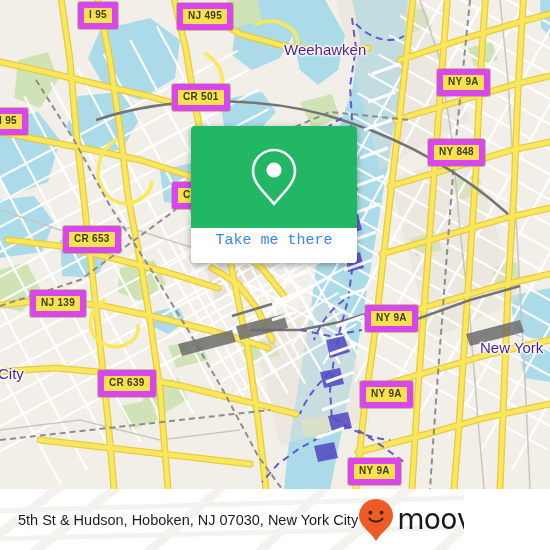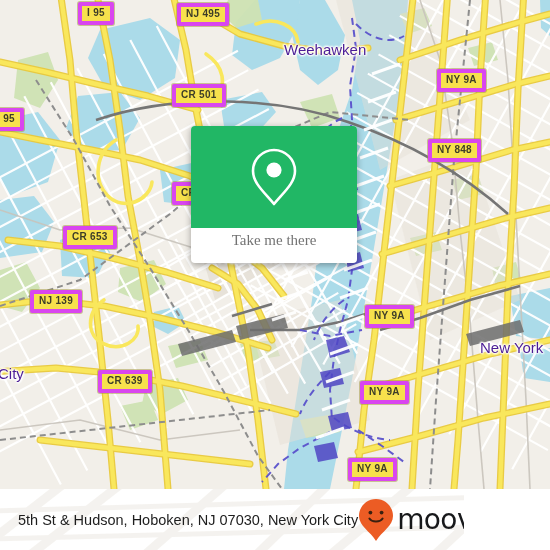--- a/index.html
+++ b/index.html
@@ -14,21 +14,21 @@
   .map-area {
     position:absolute; left:0; top:0; width:550px; height:489px;
     overflow:hidden; background:#f2efe9;
   }
   .map-svg { position:absolute; left:0; top:0; }
 
   
   .shield {
     position:absolute;
     background:#f7e14c;
-    border:4px solid #d946ef;
+    border:6px solid #d946ef;
     border-radius:2px;
     color:#3d3d28;
     font-size:10px;
     font-weight:bold;
     letter-spacing:.3px;
     padding:1px 5px 2px 5px;
     white-space:nowrap;
     box-shadow:0 0 0 1px rgba(160,150,60,.5);
     font-family:"Liberation Sans", sans-serif;
     line-height:12px;
@@ -62,22 +62,22 @@
     box-shadow:0 2px 7px rgba(0,0,0,.35);
     background:#fff;
   }
   .card-top {
     height:102px; background:#21b765;
     display:flex; align-items:center; justify-content:center;
   }
   .card-btn {
     height:24px; background:#ffffff;
     display:flex; align-items:center; justify-content:center;
-    color:#737373; font-size:15px;
-    font-family:Liberation Serif, serif;
+    color:#3b82f6; font-size:15px;
+    font-family:Liberation Mono, monospace;
   }
 
   
   .footer {
     position:absolute; left:0; top:489px; width:464px; height:61px;
     background:#ffffff; overflow:hidden;
     display:flex; align-items:center; justify-content:space-between;
     padding:0 14px 0 18px;
   }
   .footer-wm { position:absolute; left:0; top:0; opacity:.5; }

